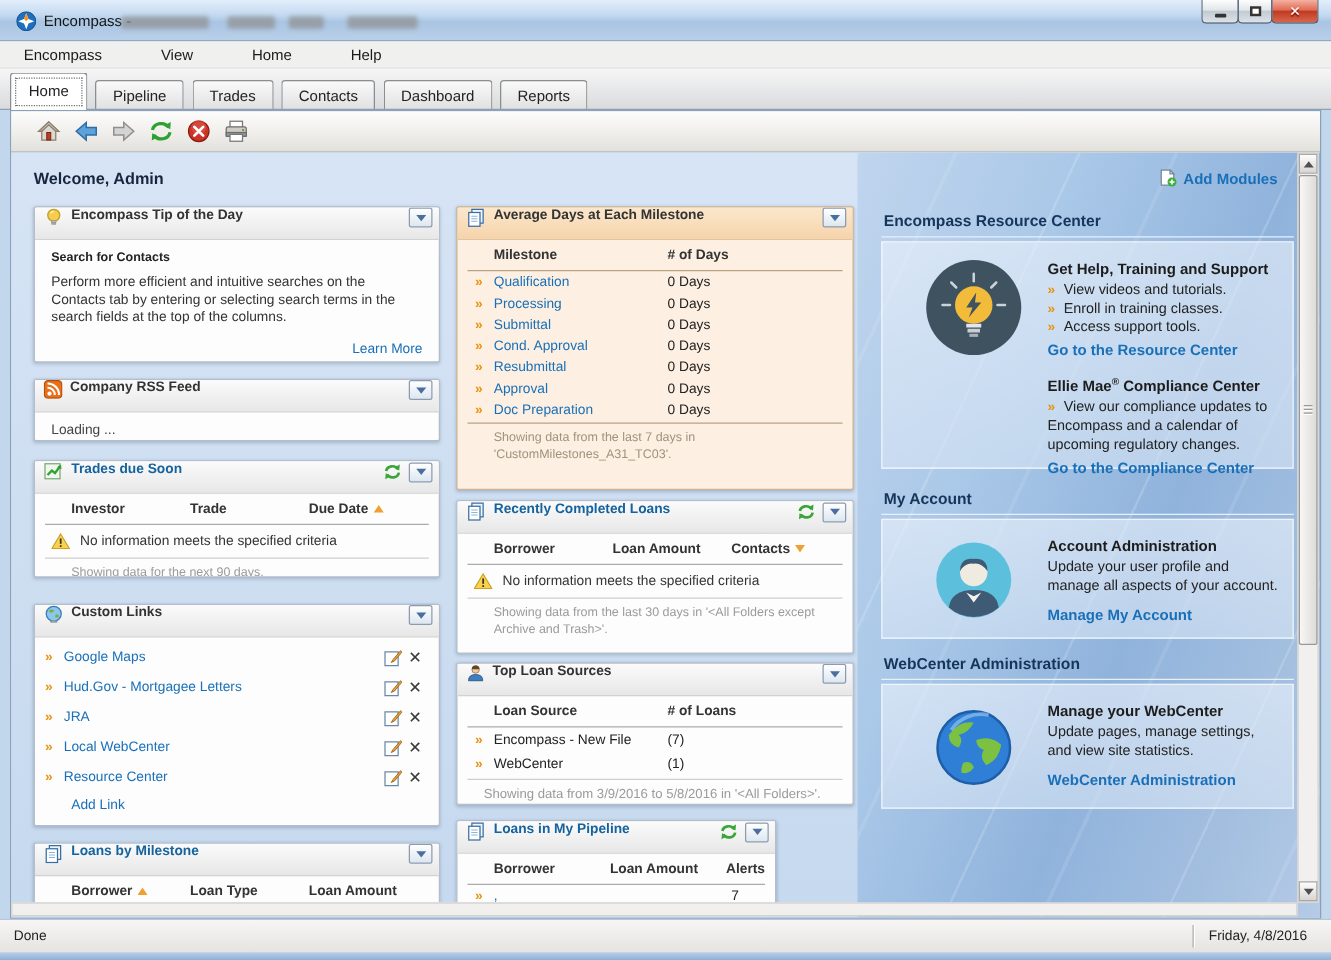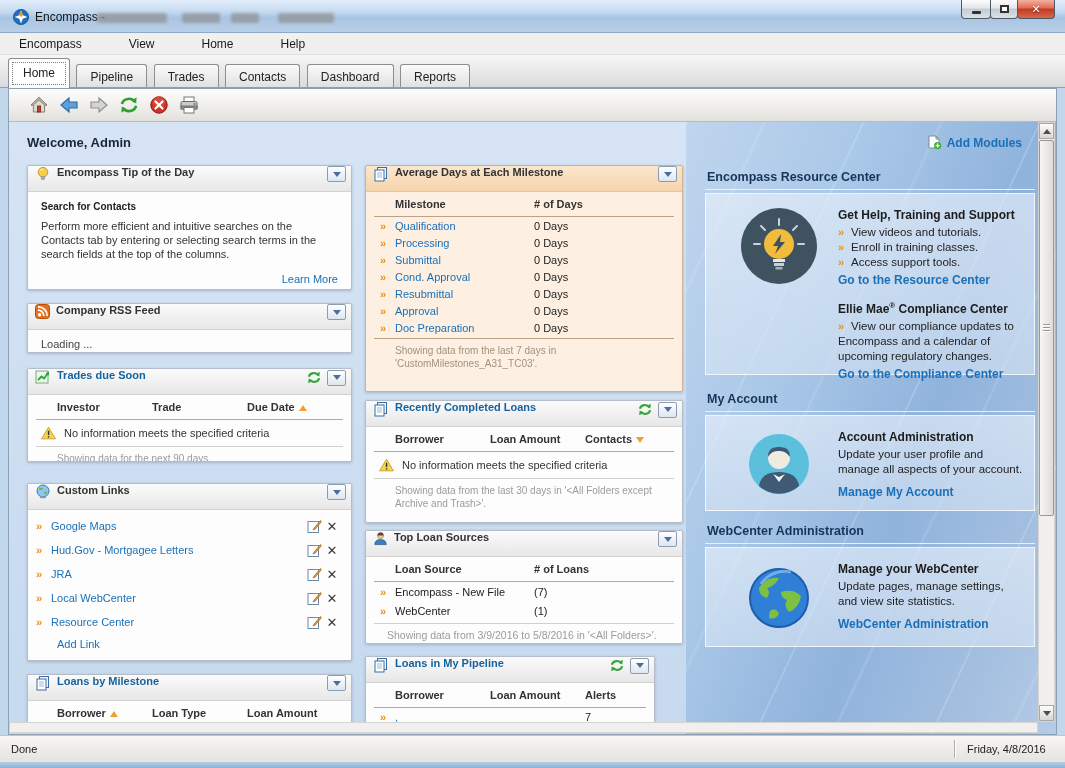--- a/index.html
+++ b/index.html
@@ -589,21 +589,21 @@
           <span class="wcell2">(7)</span>
         </div>
         <div class="trow drow" style="padding-top:3px;padding-bottom:5px;">
           <span class="wcell1 haschev"><span class="chev"></span><span>WebCenter</span></span>
           <span class="wcell2">(1)</span>
         </div>
         <div class="rule soft"></div>
         <div class="w-footer" style="padding-left:21px; font-size:10.5px;">Showing data from 3/9/2016 to 5/8/2016 in '&lt;All Folders&gt;'.</div>
       </div>
 
-      <div class="widget" style="left:356px; top:534px; width:290px; height:66px; border-bottom:none; border-radius:2px 2px 0 0;">
+      <div class="widget" style="left:356px; top:534px; width:256px; height:66px; border-bottom:none; border-radius:2px 2px 0 0;">
         <div class="w-header">
           <svg width="16" height="16" viewBox="0 0 16 16">
             <rect x="4.5" y="1.5" width="9" height="11" fill="#eef4fc" stroke="#3a6ea5"></rect>
             <rect x="2" y="4" width="9" height="11" fill="#fff" stroke="#3a6ea5"></rect>
             <path d="M4 7 L9 7 M4 9 L9 9 M4 11 L9 11" stroke="#8db3d8" stroke-width="0.9"></path>
           </svg>
           <span class="w-title blue">Loans in My Pipeline</span>
           <span class="w-ctrl">
             <span class="refresh-btn">
               <svg width="16" height="15" viewBox="0 0 22 20">

